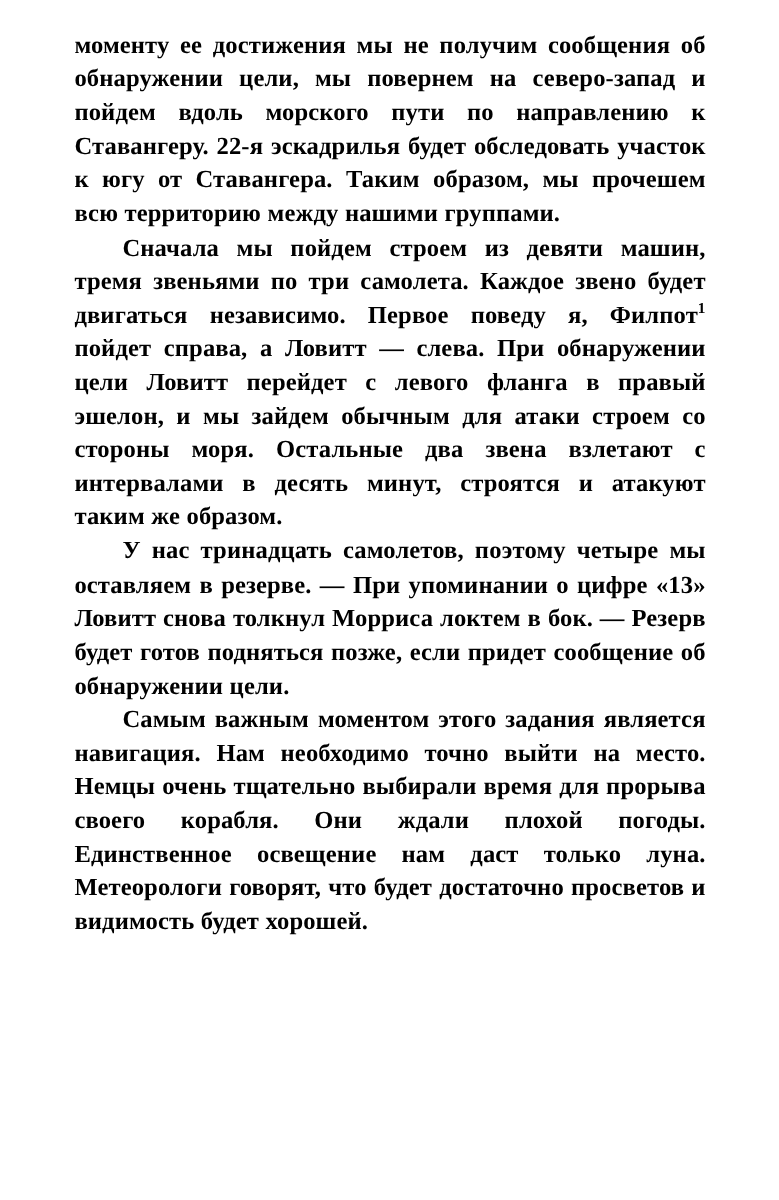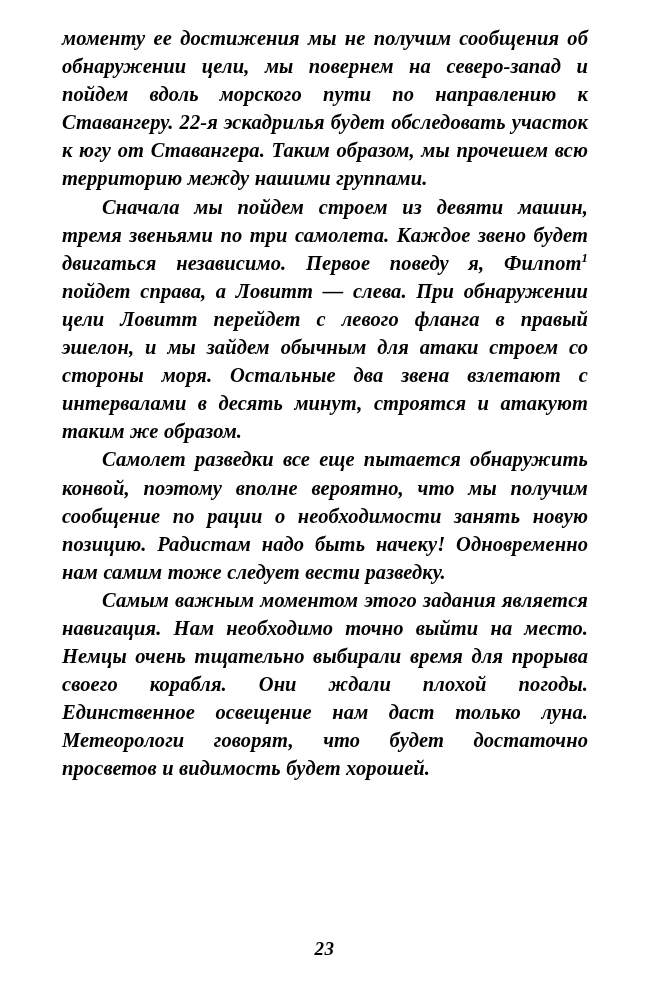--- a/index.html
+++ b/index.html
@@ -10,21 +10,20 @@
   }
 
   .page {
     position: relative;
     width: 649px;
     height: 1000px;
     background: #ffffff;
     overflow: hidden;
     font-family: "Liberation Serif", "DejaVu Serif", serif;
     color: #000000;
-    font-style: italic;
     -webkit-font-smoothing: none;
   }
 
   
   .text-column {
     position: absolute;
     left: 62px;
     top: 24px;
     width: 526px;
   }
@@ -101,23 +100,22 @@
 <body>
 
 <div class="page">
 
   <div class="text-column">
 
     <p class="para first">моменту ее достижения мы не получим сообщения об обнаружении цели, мы повернем на северо-запад и пойдем вдоль морского пути по направлению к Ставангеру. 22-я эскадрилья будет обследовать участок к югу от Ставангера. Таким образом, мы прочешем всю территорию между нашими группами.</p>
 
     <p class="para"><span>Сначала мы пойдем строем из девяти машин, тремя звеньями по три самолета. Каждое звено будет двигаться независимо. Первое поведу я, Филпот</span><span class="fnref">1</span><span> пойдет справа, а Ловитт — слева. При обнаружении цели Ловитт перейдет с левого фланга в правый эшелон, и мы зайдем обычным для атаки строем со стороны моря. Остальные два звена взлетают с интервалами в десять минут, строятся и атакуют таким же образом.</span></p>
 
+    <p class="para">У нас тринадцать самолетов, поэтому четыре мы оставляем в резерве. — При упоминании о цифре «13» Ловитт снова толкнул Морриса локтем в бок. — Резерв будет готов подняться позже, если придет сообщение об обнаружении цели.</p>
 
-    <p class="para">Самолет разведки все еще пытается обнаружить конвой, поэтому вполне вероятно, что мы получим сообщение по рации о необходимости занять новую позицию. Радистам надо быть начеку! Одновременно нам самим тоже следует вести разведку.</p>
 
     <p class="para">Самым важным моментом этого задания является навигация. Нам необходимо точно выйти на место. Немцы очень тщательно выбирали время для прорыва своего корабля. Они ждали плохой погоды. Единственное освещение нам даст только луна. Метеорологи говорят, что будет достаточно просветов и видимость будет хорошей.</p>
 
   </div>
 
 
-  <div class="page-number">23</div>
 
 </div>
 
 </body></html>

